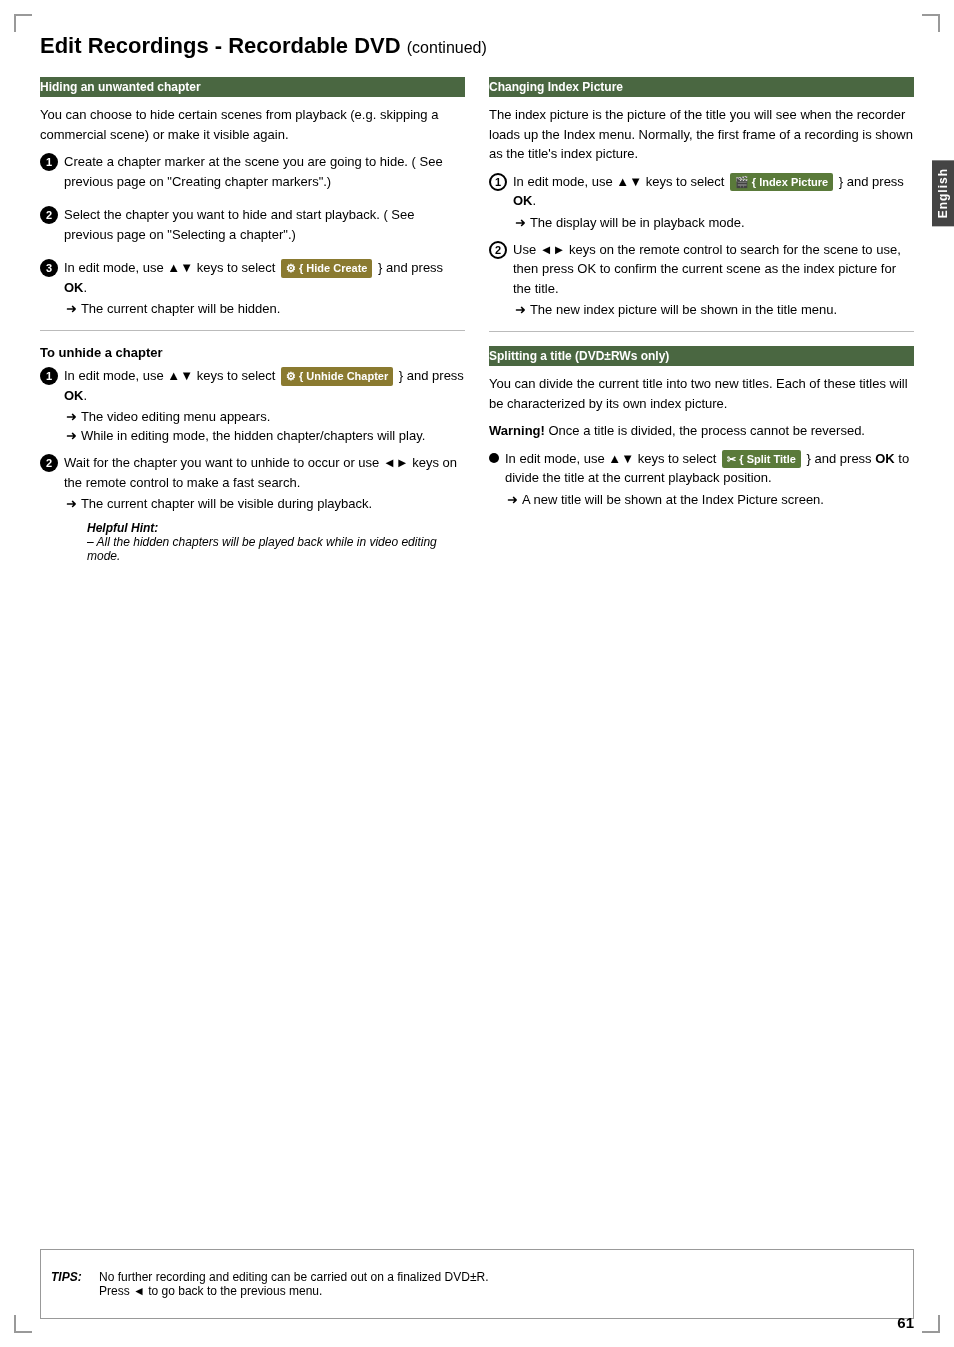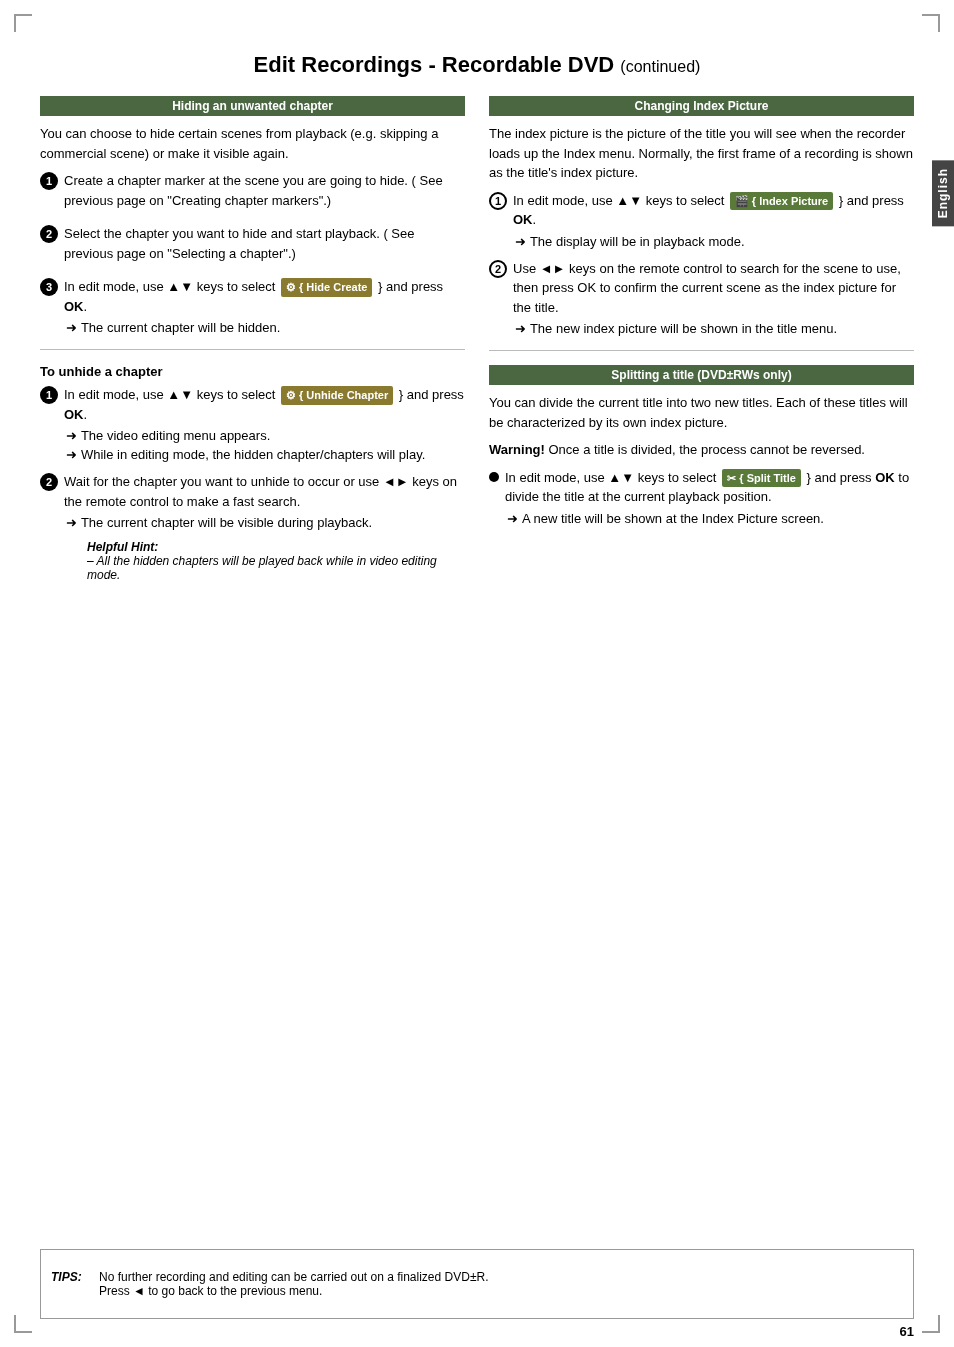--- a/index.html
+++ b/index.html
@@ -44,25 +44,24 @@
       font-weight: bold;
       writing-mode: vertical-rl;
       text-orientation: mixed;
       transform: rotate(180deg);
       padding: 8px 4px;
       letter-spacing: 1px;
     }
 
     
     .page-title {
-      text-align: center;
       font-size: 22px;
       font-weight: bold;
       margin-bottom: 18px;
-      margin-top: 22px;
+      margin-top: 3px;
     }
     .page-title .continued {
       font-size: 16px;
       font-weight: normal;
     }
 
     
     .columns {
       display: flex;
       gap: 24px;
@@ -76,25 +75,24 @@
       flex: 1;
       min-width: 0;
     }
 
     
     .section-header {
       background: #4a6741;
       color: #fff;
       font-size: 12px;
       font-weight: bold;
-      padding: 3px 16px;
+      padding: 3px 0;
       margin-bottom: 8px;
       display: inline-block;
       width: 100%;
-      text-align: center;
     }
 
     
     .step {
       display: flex;
       align-items: flex-start;
       margin-bottom: 10px;
       gap: 6px;
     }
     .step-circle {
@@ -209,23 +207,23 @@
     }
     .tips-label {
       font-weight: bold;
       font-style: italic;
       min-width: 40px;
     }
 
     
     .page-number {
       position: absolute;
-      bottom: 8px;
+      bottom: 16px;
       right: 40px;
-      font-size: 13px;
+      font-size: 15px;
       font-weight: bold;
     }
 
     
     .divider {
       border: none;
       border-top: 1px solid #bbb;
       margin: 14px 0;
     }
 

